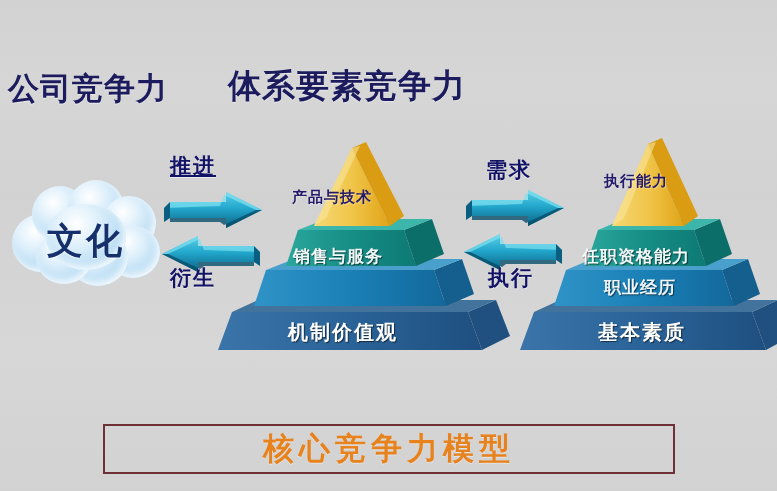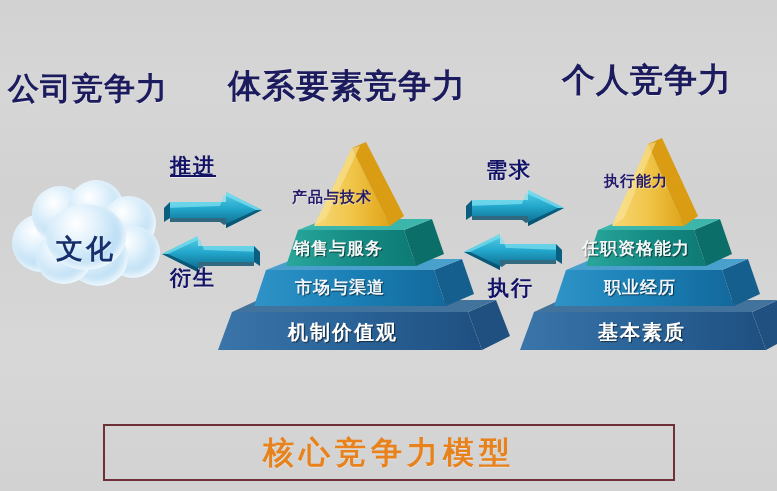--- a/index.html
+++ b/index.html
@@ -25,72 +25,71 @@
   }
   #h-company{left:8px;  top:68px;  font-size:31px;}
   #h-system { left:228px;top:64px;  font-size:33px;}
   #h-person { left:562px;top:58px;  font-size:33px;}
 
   
   #cloud-wrap{position:absolute;left:6px;top:178px;width:160px;height:110px;}
   .puff{position:absolute;border-radius:50%;
     background:radial-gradient(circle at 38% 30%,#ffffff 0%,#dff0fb 32%,#b9ddf4 66%,#8fc7ea 100%);
     box-shadow:inset -3px -4px 7px rgba(255,255,255,.85);}
-  #cloud-label{position:absolute;left:0;top:16px;width:160px;height:110px;
+  #cloud-label{position:absolute;left:0;top:8px;width:160px;height:110px;
     display:flex;align-items:center;justify-content:center;
-    color:#15306b;font-size:27px;font-weight:bold;letter-spacing:3px;
+    color:#15306b;font-size:36px;font-weight:bold;letter-spacing:3px;
     text-shadow:0 1px 1px rgba(255,255,255,.8);}
 
   
   .arrows{position:absolute;width:108px;height:92px;}
   #arrows-left{left:160px;top:192px;}
   #arrows-right{left:462px;top:190px;}
   .arrow{position:absolute;width:100px;height:40px;}
   .arrow svg{display:block;}
   .arr-top{top:0;left:4px;}
   .arr-bot{top:44px;left:0;}
 
   .arrow-label{position:absolute;color:#121266;font-weight:bold;font-size:21px;
     white-space:nowrap;letter-spacing:2px;text-shadow:0 1px 0 rgba(255,255,255,.5);}
   #lbl-push   {left:170px;top:152px;text-decoration:underline;}
   #lbl-derive {left:170px;top:264px;text-align:right;}
   #lbl-demand {left:486px;top:156px;}
-  #lbl-exec   {left:488px;top:274px;}
+  #lbl-exec   {left:488px;top:264px;}
 
   
   .pyramid{position:absolute;width:300px;height:225px;}
   #pyr-left{left:210px;top:140px;}
   #pyr-right{left:512px;top:138px;}
   .pyramid svg{display:block;overflow:visible;}
 
   .layer-label{
     position:absolute;white-space:nowrap;font-weight:bold;
     text-shadow:1px 1px 1px rgba(0,0,0,.55);
     pointer-events:none;
   }
   .lbl-tip{color:#241a6b;font-size:15px;letter-spacing:1px;text-shadow:1px 1px 1px rgba(255,255,255,.35);}
-  .lbl-mid{color:#f2f7f7;font-size:17px;letter-spacing:1px;}
+  .lbl-mid{color:#f2f7f7;font-size:17px;letter-spacing:1px;margin-top:8px;}
   .lbl-low{color:#eef5fb;font-size:17px;letter-spacing:1px;}
   .lbl-base{color:#ffffff;font-size:20px;letter-spacing:2px;}
 
   
-  #banner{position:absolute;left:103px;top:424px;width:572px;height:57px;
+  #banner{position:absolute;left:103px;top:424px;width:572px;height:50px;
     border:2px solid #6e3037;background:transparent;
     display:flex;align-items:center;justify-content:center;box-sizing:border-box;}
   #banner-text{color:#e8821c;font-size:31px;font-weight:bold;letter-spacing:5px;
     text-shadow:0 1px 0 rgba(255,255,255,.35);}
 </style>
 </head>
 <body>
 
 <div id="stage">
 
   <div class="heading" id="h-company">公司竞争力</div>
   <div class="heading" id="h-system">体系要素竞争力</div>
-  <div class="heading" id="h-person">个人竞争力</div>
 
   <div id="cloud-wrap">
     <span class="puff" style="left:6px;  top:36px; width:58px; height:58px;"></span>
     <span class="puff" style="left:26px; top:8px;  width:56px; height:56px;"></span>
     <span class="puff" style="left:62px; top:2px;  width:56px; height:56px;"></span>
     <span class="puff" style="left:96px; top:18px; width:54px; height:54px;"></span>
     <span class="puff" style="left:100px;top:48px; width:54px; height:52px;"></span>
     <span class="puff" style="left:62px; top:52px; width:60px; height:56px;"></span>
     <span class="puff" style="left:30px; top:54px; width:56px; height:52px;"></span>
     <span class="puff" style="left:40px; top:26px; width:80px; height:66px;"></span>
@@ -203,21 +202,20 @@
       <polygon points="88,90 194,90 206,126 76,126" fill="url(#g2f)"></polygon>
       <polygon points="194,90 222,79 234,114 206,126" fill="#0c6e68"></polygon>
       <polygon points="88,90 194,90 222,79 116,79" fill="#3cb6aa"></polygon>
 
       <polygon points="142,8 180,86 104,86" fill="url(#g1f)"></polygon>
       <polygon points="142,8 180,86 194,76 156,2" fill="#d99c12"></polygon>
       <polygon points="142,8 104,86 116,78 150,6" fill="#f8e49a" opacity="0.6"></polygon>
     </svg>
     <div class="layer-label lbl-tip" style="left:82px; top:48px;">产品与技术</div>
     <div class="layer-label lbl-mid" style="left:83px; top:97px;">销售与服务</div>
-    <div class="layer-label lbl-low" style="left:85px; top:136px;">市场与渠道</div>
     <div class="layer-label lbl-base" style="left:78px; top:179px;">机制价值观</div>
   </div>
 
   <div class="pyramid" id="pyr-right">
     <svg width="300" height="225" viewBox="0 0 300 225">
       <defs>
         <linearGradient id="r1f" x1="0" y1="0" x2="1" y2="0">
           <stop offset="0" stop-color="#f6d876"></stop>
             <stop offset="0.5" stop-color="#f0c549"></stop>
             <stop offset="1" stop-color="#e0a417"></stop>

